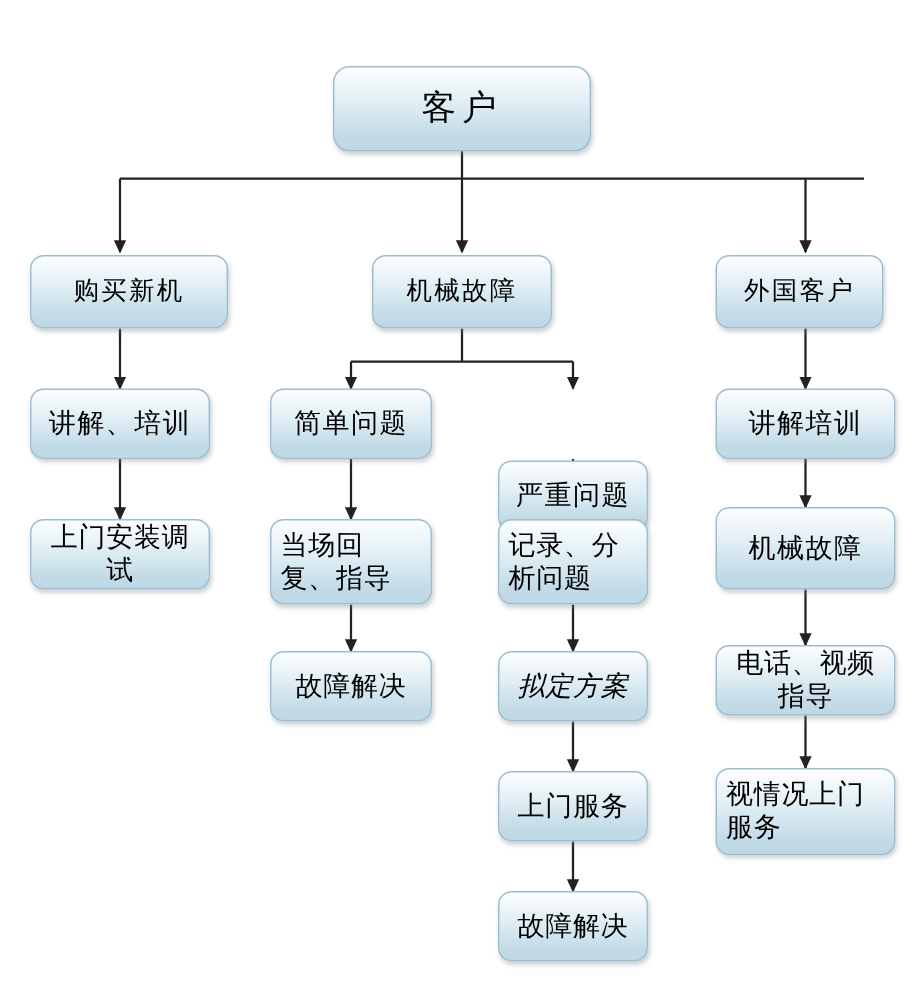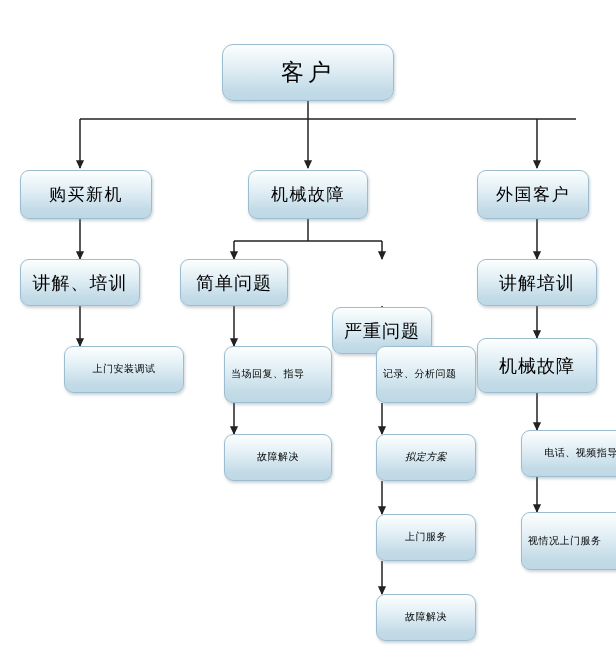--- a/index.html
+++ b/index.html
@@ -51,21 +51,21 @@
   .node.center .label { text-align: center; }
   .node.leftal .label { text-align: left; padding-left: 6px; }
 
   .root {
     font-size: 23px;
     border-radius: 11px;
     letter-spacing: 4px;
   }
   .lvl1 { font-size: 17px; letter-spacing: 1.5px; }
   .lvl2 { font-size: 18px; letter-spacing: 1px; }
-  .small { font-size: 10px; letter-spacing: 0.5px; margin-left: 44px; }
+  .small { font-size: 18px; letter-spacing: 0.5px; }
 </style>
 </head>
 <body>
 
 <div id="canvas">
 
   <svg id="edges" viewBox="0 0 616 662" width="616" height="662">
     <defs>
       <marker id="arrow" viewBox="0 0 10 10" refX="8.4" refY="5" markerWidth="6.2" markerHeight="6.2" orient="auto-start-reverse">
         <path d="M 0 0.6 L 9.4 5 L 0 9.4 z" fill="#222222"></path>

